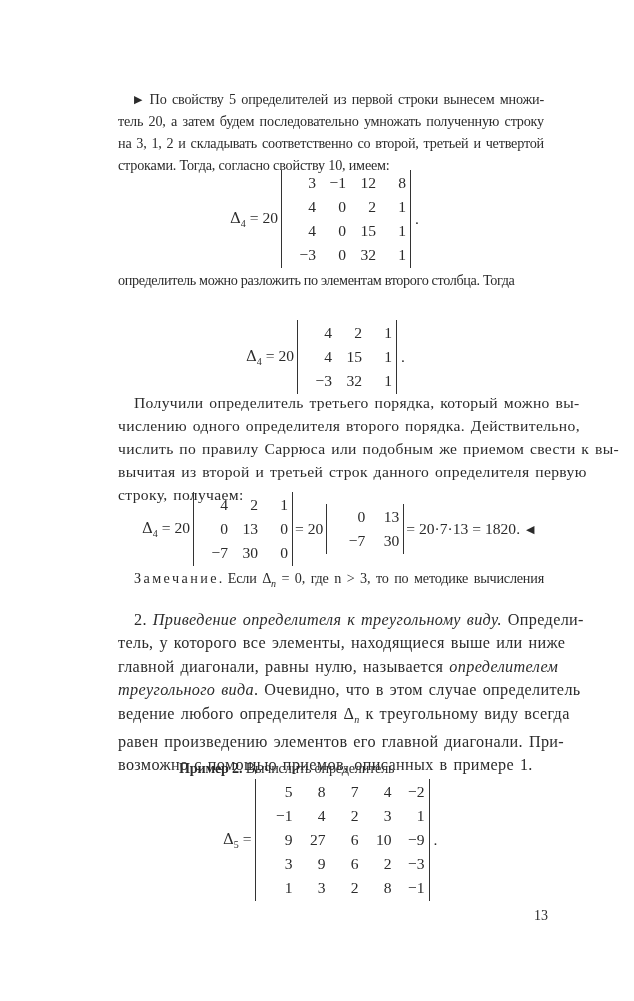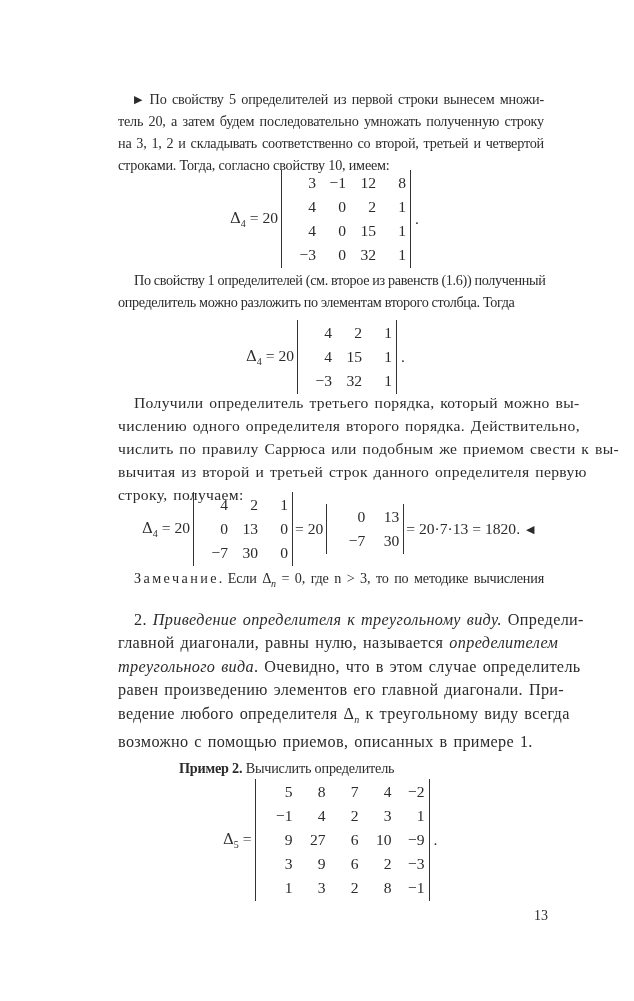--- a/index.html
+++ b/index.html
@@ -83,21 +83,20 @@
               <td>32</td>
               <td>1</td>
             </tr>
       </tbody>
         </table>
     </div>
     <span class="punct">.</span>
   </div>
 
   <div class="p small indent" style="top:269px; letter-spacing:-0.35px;">
-    <span class="line">По свойству 1 определителей (см. второе из равенств (1.6)) полученный</span>
     <span class="line last" style="text-indent:0">определитель можно разложить по элементам второго столбца. Тогда</span>
   </div>
 
   <div class="eq" style="left:232px; top:320px;">
     <span class="lhs"><span class="delta">Δ</span><span class="sub">4</span><span> = 20</span></span>
     <div class="det det3">
       <table>
         <tbody>
             <tr>
               <td>4</td>
@@ -169,24 +168,25 @@
     <span>= 20·7·13 = 1820.</span>
     <span class="tri" style="margin-left:6px;">◀</span>
   </div>
 
   <div class="p small indent" style="top:553px;margin-top:14px;">
     <span class="line"><span class="spaced">Замечание</span><span>. Если Δ</span><span class="sub it">n</span><span> = 0, где n &gt; 3, то по методике вычисления</span></span>
   </div>
 
   <div class="p wide indent" style="top:609px; font-size:16.2px; line-height:23.4px;">
     <span class="line"><span>2. </span><span class="it">Приведение определителя к треугольному виду.</span><span> Определи-</span></span>
+    <span class="line" style="text-indent:0">тель, у которого все элементы, находящиеся выше или ниже</span>
     <span class="line" style="text-indent:0"><span>главной диагонали, равны нулю, называется </span><span class="it">определителем</span></span>
     <span class="line" style="text-indent:0"><span class="it">треугольного вида</span><span>. Очевидно, что в этом случае определитель</span></span>
+    <span class="line" style="text-indent:0"><span>ведение любого определителя Δ</span><span class="sub it">n</span><span> к треугольному виду всегда</span></span>
     <span class="line" style="text-indent:0">равен произведению элементов его главной диагонали. При-</span>
-    <span class="line" style="text-indent:0"><span>ведение любого определителя Δ</span><span class="sub it">n</span><span> к треугольному виду всегда</span></span>
     <span class="line last" style="text-indent:0">возможно с помощью приемов, описанных в примере 1.</span>
   </div>
 
   <div class="p small" style="top:757px; left:120px;margin-left:45px;">
     <span class="bd">Пример 2.</span><span> Вычислить определитель</span>
   </div>
 
   <div class="eq" style="left:209px; top:779px;">
     <span class="lhs"><span class="delta">Δ</span><span class="sub">5</span><span> =</span></span>
     <div class="det det5">

